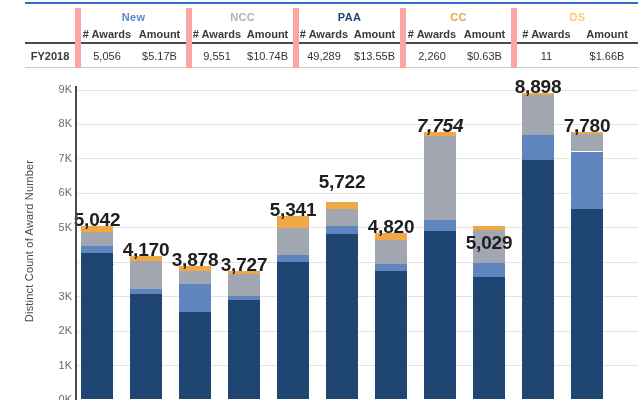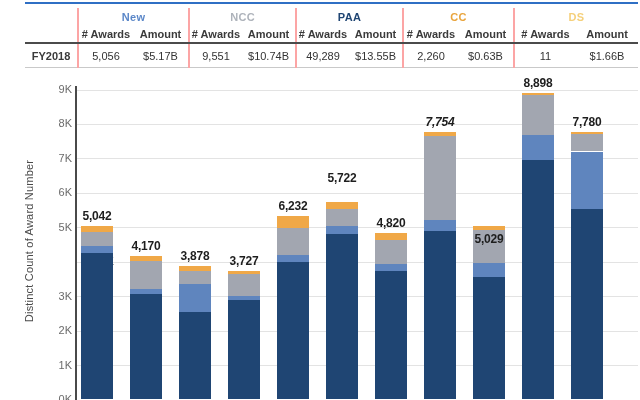--- a/index.html
+++ b/index.html
@@ -10,29 +10,29 @@
   
   .topline{position:absolute;left:25px;top:2px;width:613px;height:2px;}
   
   .sum-table{position:absolute;left:25px;top:8px;width:613px;border-collapse:collapse;table-layout:fixed}
   .sum-table th,.sum-table td{padding:0;margin:0;text-align:center;vertical-align:middle;font-size:11px;white-space:nowrap}
   .grp-h{height:18px;font-weight:bold;font-size:11.5px;letter-spacing:.3px}
   .sub-h{height:16px;font-weight:bold;color:#3a3a3a;border-bottom:2px solid #4b4b4b;font-size:11px}
   .fy-blank{border-bottom:2px solid #4b4b4b}
   .val-cell{height:23px;font-size:11.5px;color:#333;border-bottom:1px solid #c9c9c9;font-weight:normal}
   .fy-label{height:23px;font-size:11.5px;color:#3a3a3a;font-weight:bold;border-bottom:1px solid #c9c9c9}
-  .sep{border-left:2px solid #fca5a5}
+  .sep{border-left:6px solid #fca5a5}
   
   .gridline{position:absolute;left:76px;width:562px;height:1px;background:#e3e3e3}
   .ytick{position:absolute;left:34px;width:38px;text-align:right;font-size:11px;color:#6b6b6b}
   .yaxis{position:absolute;left:75px;top:86px;width:2px;height:314px;background:#4a4a4a}
   .ylab{position:absolute;left:-131px;top:235px;width:320px;text-align:center;
         font-size:11px;color:#4a4a4a;letter-spacing:.2px;transform:rotate(-90deg)}
   .seg{position:absolute;width:32px}
-  .totlab{position:absolute;width:56px;text-align:center;font-size:12px;font-weight:bold;color:#1e1e1e;letter-spacing:-.2px}
+  .totlab{position:absolute;width:56px;text-align:center;font-size:19px;font-weight:bold;color:#1e1e1e;letter-spacing:-.2px}
 </style>
 </head>
 <body>
 
 <div class="topline" style="background: rgb(47, 111, 196);"></div>
 
 <table class="sum-table">
   <colgroup>
     <col style="width:53px">
       <col style="width:55px">
@@ -122,21 +122,21 @@
     <div class="totlab" style="left: 167px; top: 248.924px;">3,878</div>
     <div class="seg" style="left: 228px; top: 299.611px; height: 99.8889px; background: rgb(31, 69, 115);"></div>
     <div class="seg" style="left: 228px; top: 295.822px; height: 3.78889px; background: rgb(95, 133, 190);"></div>
     <div class="seg" style="left: 228px; top: 273.778px; height: 22.0444px; background: rgb(162, 166, 176);"></div>
     <div class="seg" style="left: 228px; top: 271.126px; height: 2.65222px; background: rgb(240, 168, 71);"></div>
     <div class="totlab" style="left: 216px; top: 254.126px;">3,727</div>
     <div class="seg" style="left: 277px; top: 262.411px; height: 137.089px; background: rgb(31, 69, 115);"></div>
     <div class="seg" style="left: 277px; top: 254.833px; height: 7.57778px; background: rgb(95, 133, 190);"></div>
     <div class="seg" style="left: 277px; top: 227.967px; height: 26.8667px; background: rgb(162, 166, 176);"></div>
     <div class="seg" style="left: 277px; top: 215.532px; height: 12.4344px; background: rgb(240, 168, 71);"></div>
-    <div class="totlab" style="left: 265px; top: 198.532px;">6,232</div>
+    <div class="totlab" style="left: 265px; top: 198.532px;">5,341</div>
     <div class="seg" style="left: 326px; top: 234.167px; height: 165.333px; background: rgb(31, 69, 115);"></div>
     <div class="seg" style="left: 326px; top: 226.244px; height: 7.92222px; background: rgb(95, 133, 190);"></div>
     <div class="seg" style="left: 326px; top: 209.022px; height: 17.2222px; background: rgb(162, 166, 176);"></div>
     <div class="seg" style="left: 326px; top: 202.409px; height: 6.61333px; background: rgb(240, 168, 71);"></div>
     <div class="totlab" style="left: 314px; top: 171px;">5,722</div>
     <div class="seg" style="left: 375px; top: 271.367px; height: 128.133px; background: rgb(31, 69, 115);"></div>
     <div class="seg" style="left: 375px; top: 263.789px; height: 7.57778px; background: rgb(95, 133, 190);"></div>
     <div class="seg" style="left: 375px; top: 240.022px; height: 23.7667px; background: rgb(162, 166, 176);"></div>
     <div class="seg" style="left: 375px; top: 233.478px; height: 6.54444px; background: rgb(240, 168, 71);"></div>
     <div class="totlab" style="left: 363px; top: 216.478px;">4,820</div>

